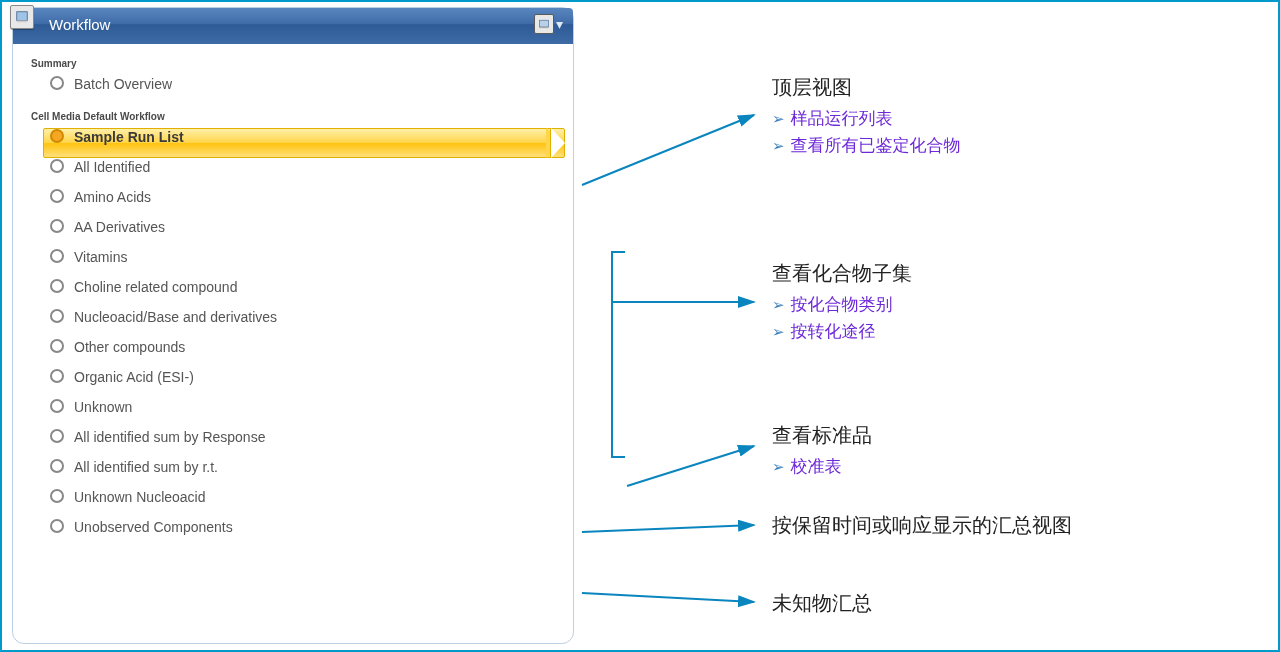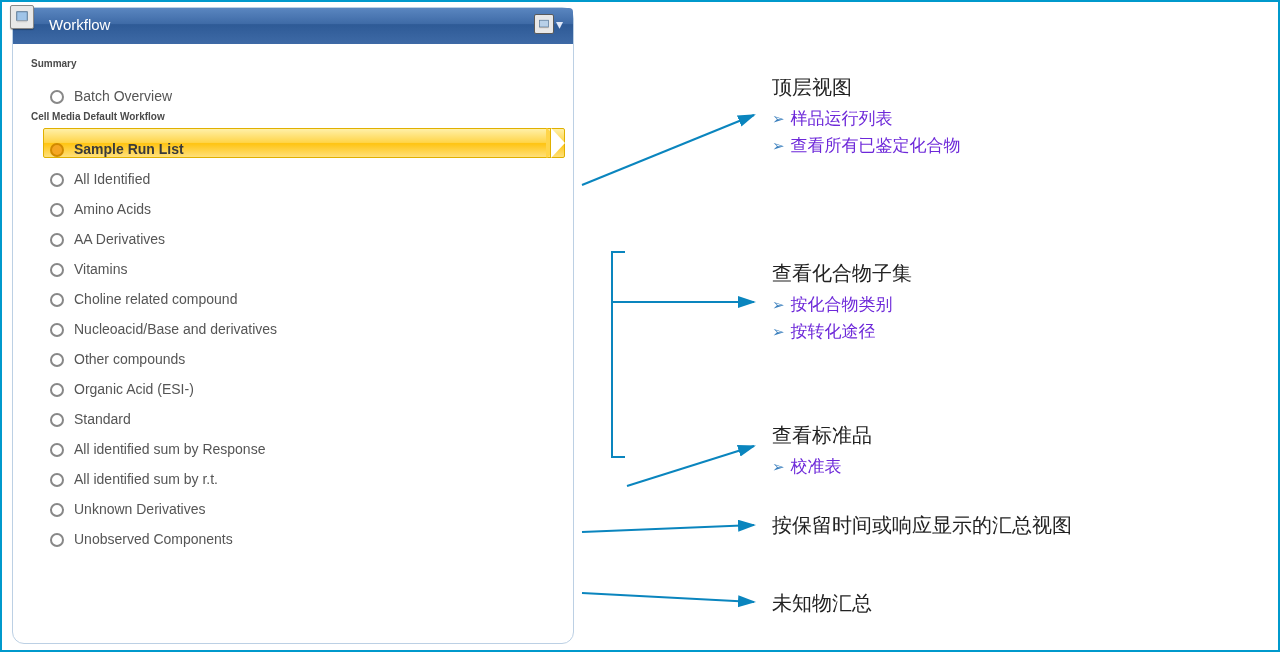--- a/index.html
+++ b/index.html
@@ -7,21 +7,21 @@
   .left-panel{position:absolute;left:10px;top:5px;width:560px;height:635px;border:1px solid #bcd0e4;border-radius:12px;background:#fff}
   .titlebar{height:36px;background:linear-gradient(#5a86c0,#3e6aa6 45%,#2e5a96 46%,#3e6aa6);border-top-left-radius:4px;border-top-right-radius:4px;color:#fff;position:relative}
   .titlebar .corner-icon{position:absolute;left:-3px;top:-3px;width:22px;height:22px;background:#e8e8e8;border:1px solid #888;border-radius:2px;box-shadow:0 1px 1px rgba(0,0,0,.3);display:flex;align-items:center;justify-content:center}
   .titlebar .corner-icon svg{width:14px;height:14px}
   .titlebar-title{position:absolute;left:36px;top:8px;color:#fff;font-size:15px}
   .titlebar-right{position:absolute;right:10px;top:6px;display:flex;align-items:center;gap:2px}
   .titlebar-right .small-icon{width:18px;height:18px;background:#e8e8e8;border:1px solid #5a5a5a;border-radius:2px;display:flex;align-items:center;justify-content:center}
   .titlebar-right .dropdown-arrow{color:#e0e8f8}
   .panel-body{padding:8px 8px 0 18px}
   .section-header{font-weight:600;color:#4a4a4a;font-size:10px;padding:6px 0}
-  .list-item{display:flex;align-items:flex-end;height:28px;padding-left:6px;border:1px solid transparent;border-radius:2px;color:#555}
+  .list-item{display:flex;align-items:flex-start;height:28px;padding-left:6px;border:1px solid transparent;border-radius:2px;color:#555}
   .list-item.indent{margin-left:12px}
   .radio{width:10px;height:10px;border:2px solid #888;border-radius:50%;margin-right:10px;flex:none}
   .radio.selected{width:10px;height:10px;border:2px solid #d18a00;background:#f5a623;position:relative}
   .item-label{white-space:nowrap}
   .list-item.selected{background:linear-gradient(#fff0a8,#ffd54a 48%,#ffc412 52%,#ffe07a);border:1px solid #e0b000;font-weight:600;color:#3a3a3a;position:relative;margin-left:12px;padding-right:18px}
   .list-item.selected .chev{position:absolute;right:-1px;top:-1px;width:0;height:0;border-top:15px solid transparent;border-bottom:15px solid transparent;border-left:14px solid #fff;filter:drop-shadow(-1px 0 0 #e0b000) drop-shadow(-4px 0 0 #ffd54a)}
 
   .annot{position:absolute;left:770px;color:#222}
   .annot h3{margin:0 0 4px 0;font-weight:500;font-size:20px}
   .bullets{margin:0;padding:0;list-style:none;font-size:17px;color:#6d28d9}
@@ -94,33 +94,33 @@
         <div class="list-item indent">
           <span class="radio"></span>
           <span class="item-label">Other compounds</span>
         </div>
         <div class="list-item indent">
           <span class="radio"></span>
           <span class="item-label">Organic Acid (ESI-)</span>
         </div>
         <div class="list-item indent">
           <span class="radio"></span>
-          <span class="item-label">Standard</span>
+          <span class="item-label">Unknown</span>
         </div>
         <div class="list-item indent">
           <span class="radio"></span>
           <span class="item-label">All identified sum by Response</span>
         </div>
         <div class="list-item indent">
           <span class="radio"></span>
           <span class="item-label">All identified sum by r.t.</span>
         </div>
         <div class="list-item indent">
           <span class="radio"></span>
-          <span class="item-label">Unknown Derivatives</span>
+          <span class="item-label">Unknown Nucleoacid</span>
         </div>
         <div class="list-item indent">
           <span class="radio"></span>
           <span class="item-label">Unobserved Components</span>
         </div>
       </div>
   </div>
 
   <svg class="arrow-svg">
     <defs>

